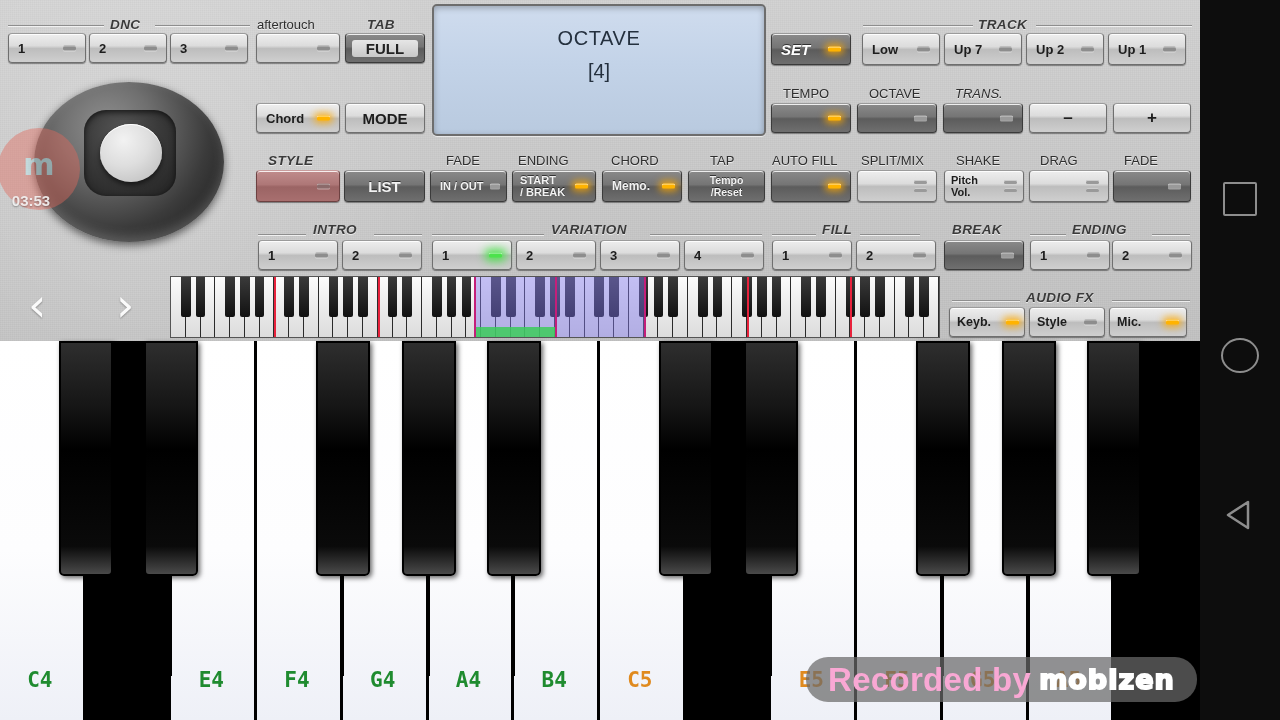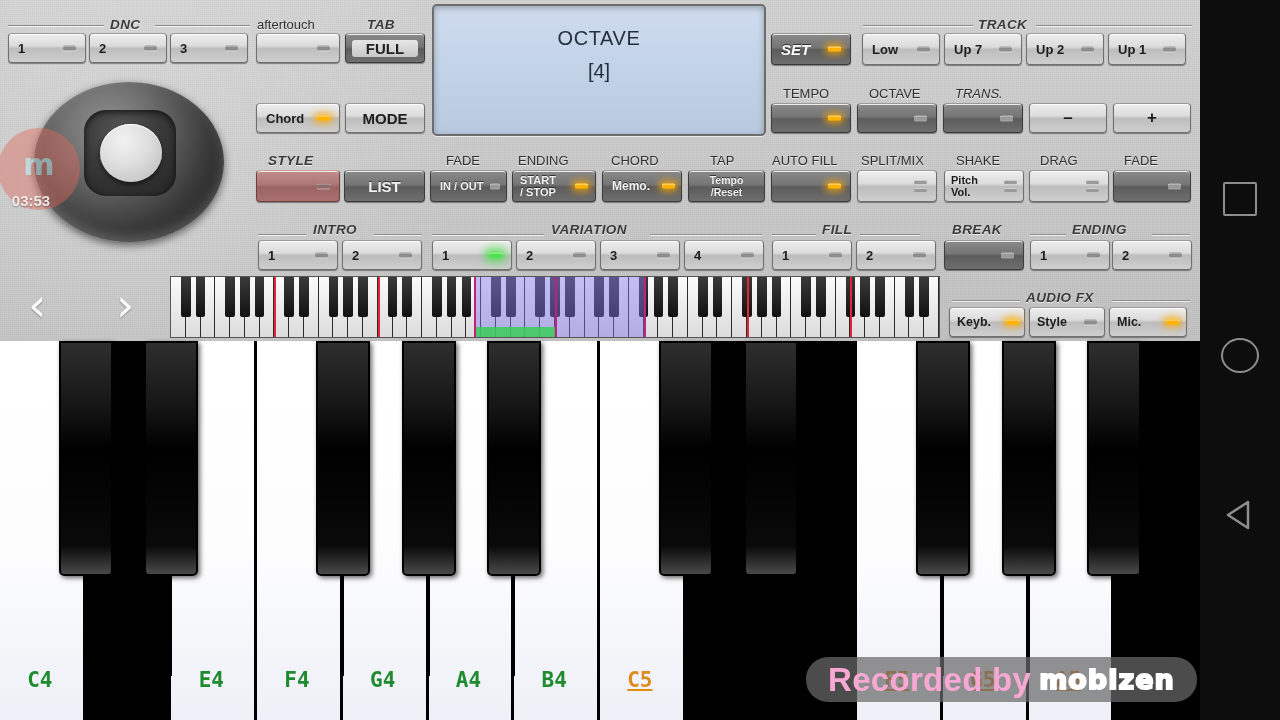--- a/index.html
+++ b/index.html
@@ -95,21 +95,21 @@
   .mini .markm{position:absolute;top:0;bottom:0;width:2px;background:#c41f7a;}
 
   
   .piano{position:absolute;left:0;top:341px;width:1200px;height:379px;background:#000;}
   .wkey{position:absolute;top:0;height:379px;box-sizing:border-box;
         background:linear-gradient(180deg,#ffffff 0%,#fdfdfe 55%,#eef0f7 100%);
         border-right:3px solid #000;}
   .wkey .kl{position:absolute;left:0;right:3px;bottom:28px;text-align:center;
             font-size:21px;font-weight:bold;font-family:"DejaVu Sans Mono",monospace;}
   .wkey .kl.g{color:#1f8b2f;}
-  .wkey .kl.o{color:#e08a1e;text-decoration:underline;}
+  .wkey .kl.o{color:#e08a1e;}
   .bkey{position:absolute;top:0;width:54px;height:235px;border-radius:0 0 5px 5px;
         background:linear-gradient(180deg,#2e2e2e 0%,#151515 28%,#000 46%,#0a0a0a 88%,#4a4a4a 100%);
         border:2px solid #000;box-sizing:border-box;
         box-shadow:2px 2px 5px rgba(0,0,0,.6);}
   .bstem{position:absolute;top:235px;width:2px;height:100px;background:#000;}
 
   
   .wm-mobizen{position:absolute;left:-2px;top:128px;width:82px;height:82px;opacity:.55;}
   .wm-mobizen .disc{position:absolute;inset:0;border-radius:50%;background:#e0695c;opacity:.8;}
   .wm-mobizen .mm{position:absolute;left:8px;top:22px;width:66px;text-align:center;
@@ -238,21 +238,21 @@
     <div class="btn dark" style="left:344px;top:170px;width:81px;height:32px;">
       <span class="lbl ctr" style="font-size:15px;">LIST</span>
     </div>
     <div class="btn dark" style="left:430px;top:170px;width:77px;height:32px;">
       <span class="lbl" style="font-size:11px;">IN / OUT</span>
       <span class="ind" style="right:6px;width:10px;"></span>
     </div>
     <div class="btn dark" style="left:512px;top:170px;width:84px;height:32px;">
       <span class="lbl two" style="padding-left:7px;">
         <span style="display:block;">START</span>
-        <span style="display:block;">/ STOP</span>
+        <span style="display:block;">/ BREAK</span>
       </span>
       <span class="ind on" style="right:7px;"></span>
     </div>
     <div class="btn dark" style="left:602px;top:170px;width:80px;height:32px;">
       <span class="lbl" style="font-size:12px;">Memo.</span>
       <span class="ind on" style="right:6px;"></span>
     </div>
     <div class="btn dark" style="left:688px;top:170px;width:77px;height:32px;">
       <span class="lbl two ctr" style="font-size:10.5px;">
         <span style="display:block;">Tempo</span>
@@ -506,20 +506,23 @@
       </div>
       <div class="wkey" style="left: 428.571px; width: 85.7143px;">
         <div class="kl g">A4</div>
       </div>
       <div class="wkey" style="left: 514.286px; width: 85.7143px;">
         <div class="kl g">B4</div>
       </div>
       <div class="wkey" style="left: 600px; width: 85.7143px;">
         <div class="kl o">C5</div>
       </div>
+      <div class="wkey" style="left: 771.429px; width: 85.7143px;">
+        <div class="kl o">E5</div>
+      </div>
       <div class="wkey" style="left: 857.143px; width: 85.7143px;">
         <div class="kl o">F5</div>
       </div>
       <div class="wkey" style="left: 942.857px; width: 85.7143px;">
         <div class="kl o">G5</div>
       </div>
       <div class="wkey" style="left: 1028.57px; width: 85.7143px;">
         <div class="kl o">A5</div>
       </div>
       <div class="bstem" style="left: 84.7143px;"></div>

